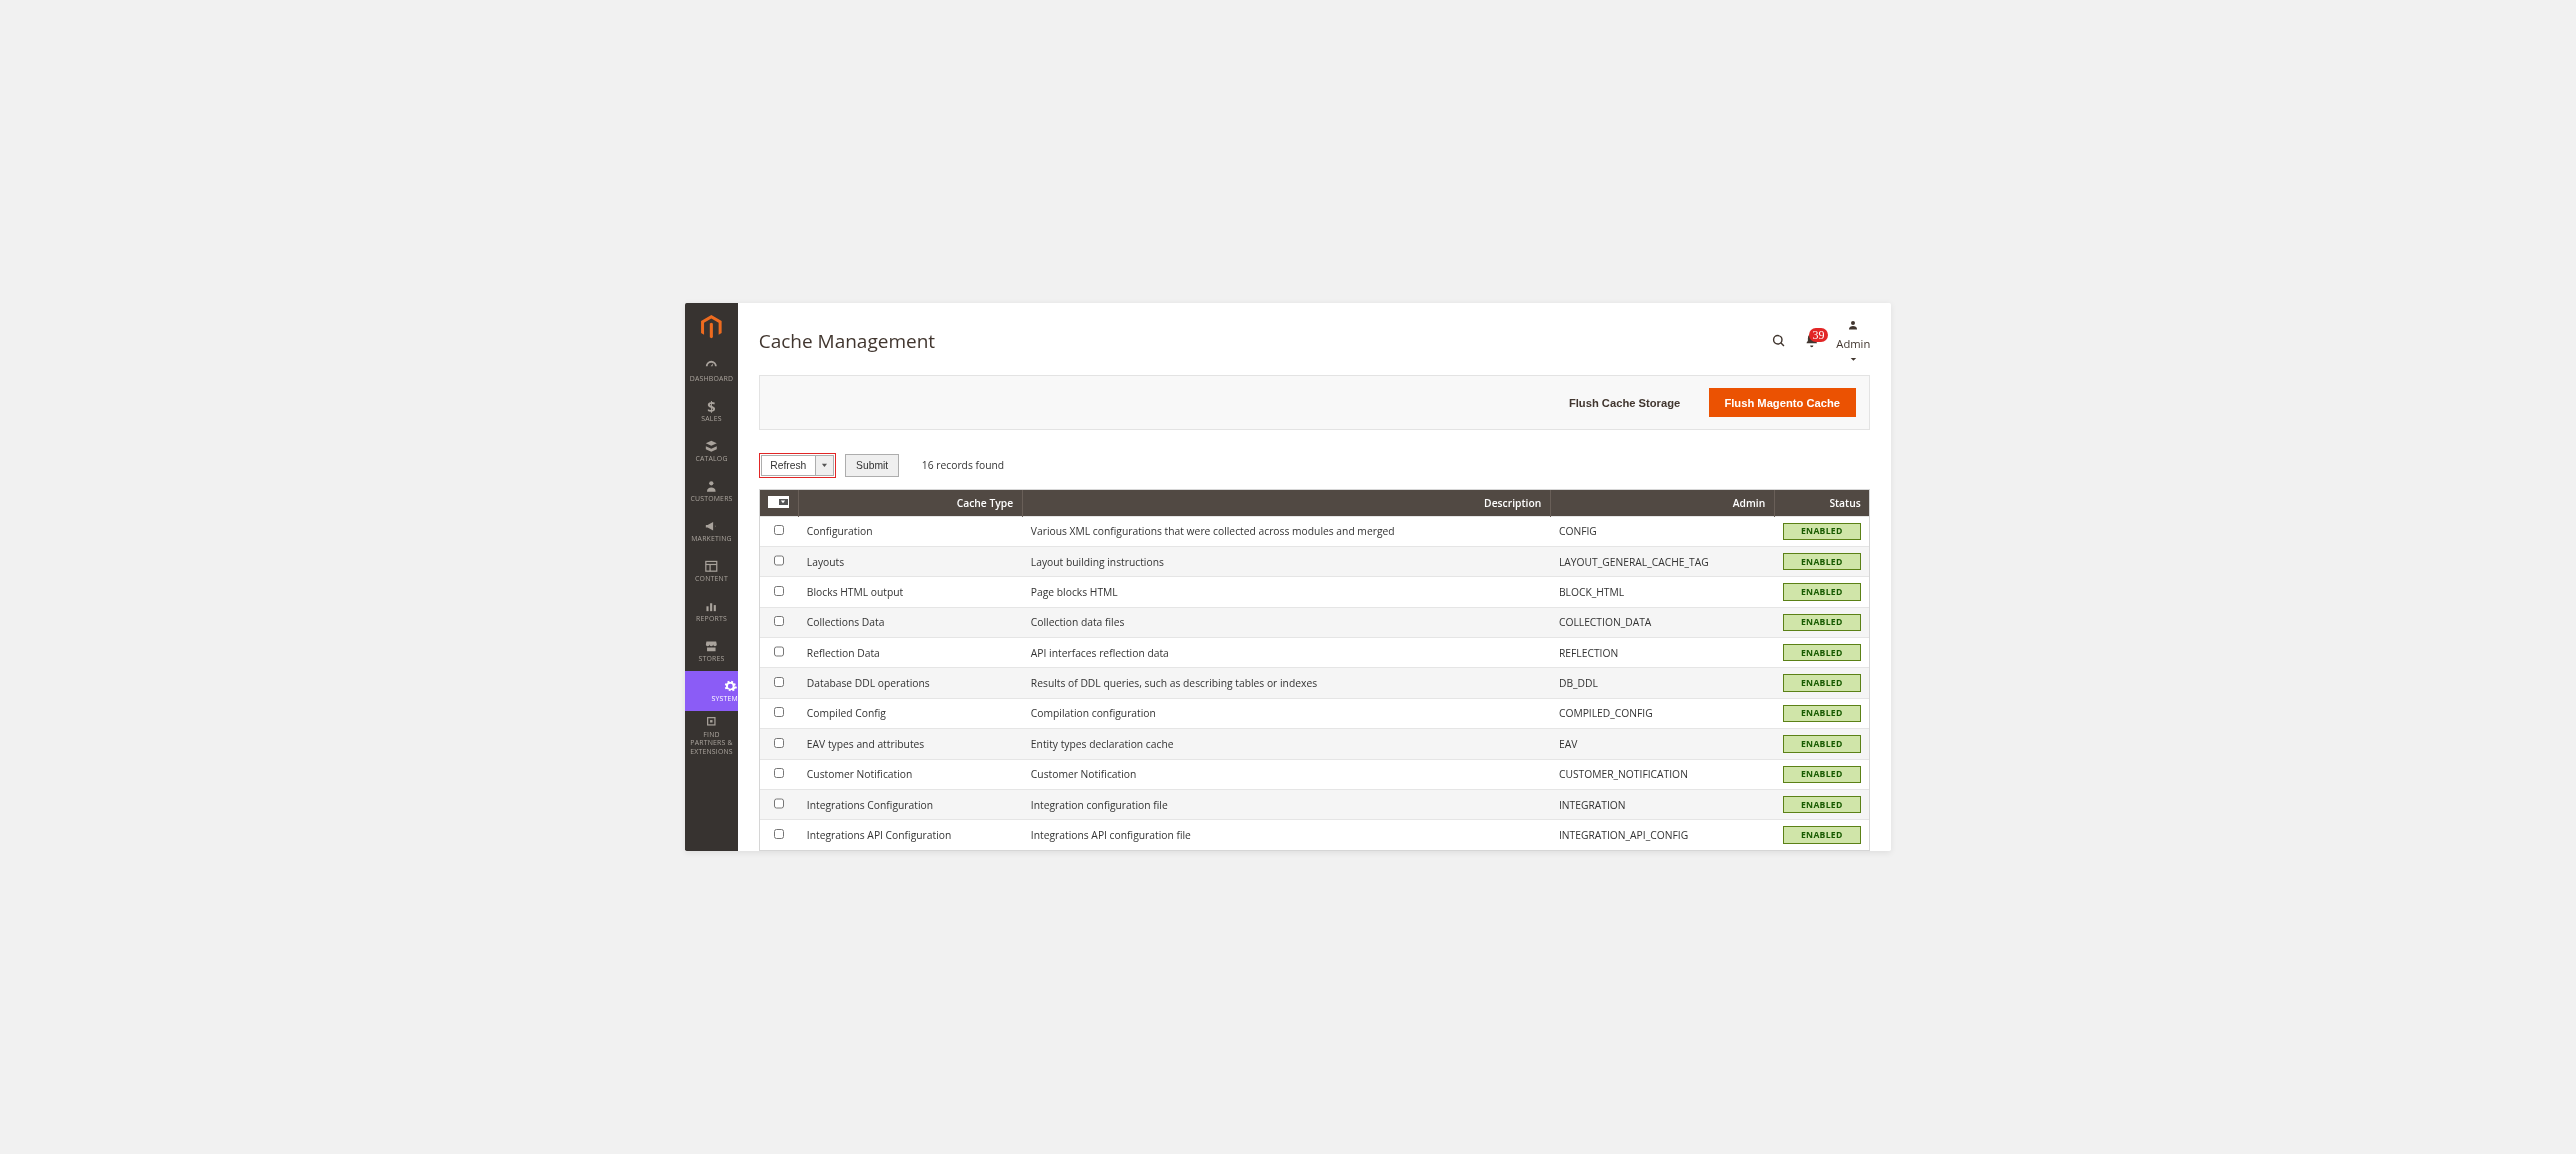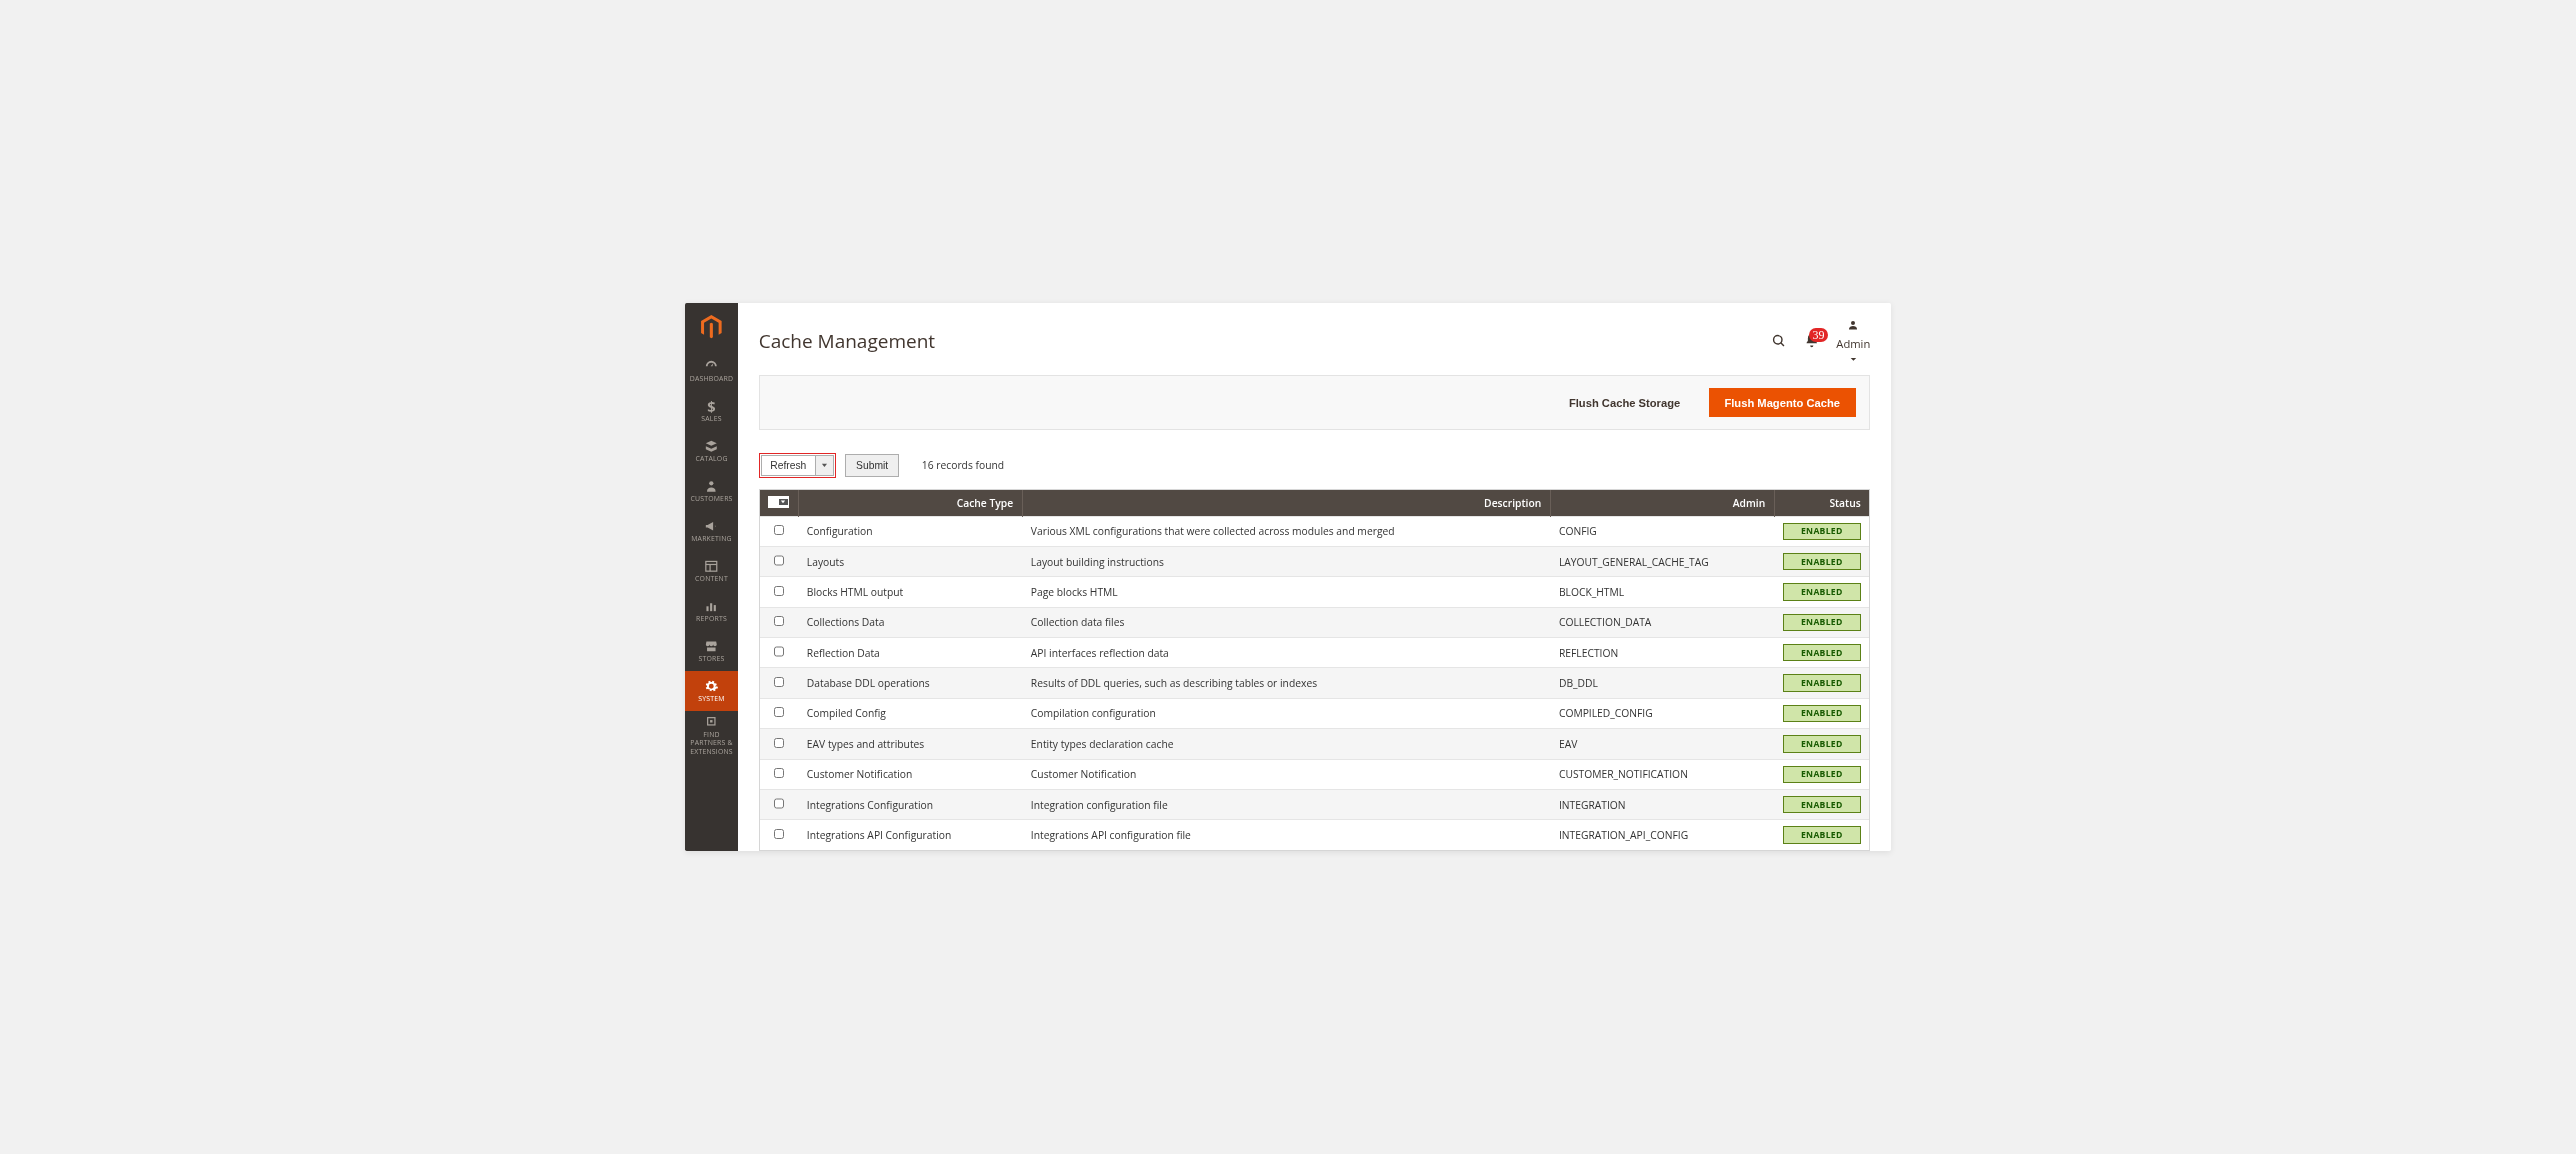--- a/index.html
+++ b/index.html
@@ -38,21 +38,21 @@
   display: flex;
   flex-direction: column;
   align-items: center;
   justify-content: center;
   height: 40px;
   color: #a9a39c;
   font-size: 6.9px;
   text-align: center;
   cursor: pointer;
 }
-.nav-item.active { background: #c2410c; color: #fff; }
+.nav-item.active { background: #8b5cf6; color: #fff; align-items: flex-end; }
 .nav-item .nav-icon { font-size: 14.6px; margin-bottom: 2.6px; line-height: 1; }
 .nav-item .nav-icon svg { width: 14.6px; height: 14.6px; display: block; }
 .nav-label { line-height: 1; letter-spacing: 0.2px; }
 .nav-item.partners { height: 47px; padding: 0 3.4px; }
 .nav-item.partners .nav-label { font-size: 6.9px; line-height: 1.2; }
 
 .main {
   flex: 1;
   background: #fff;
   display: flex;

